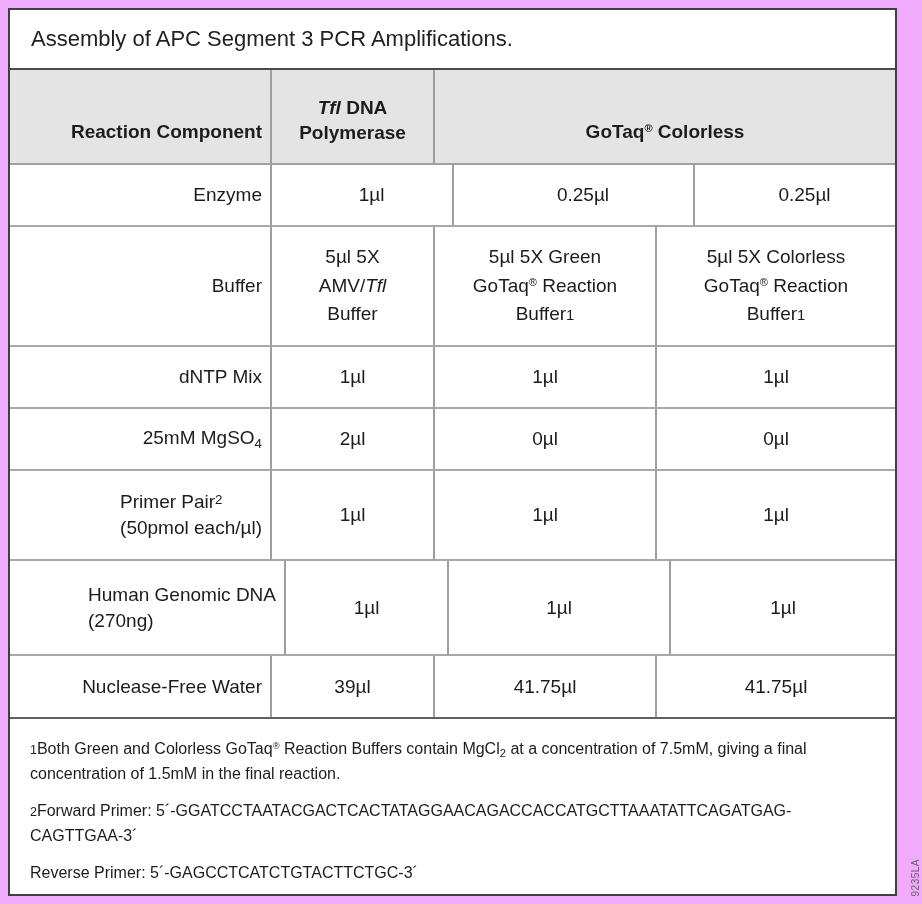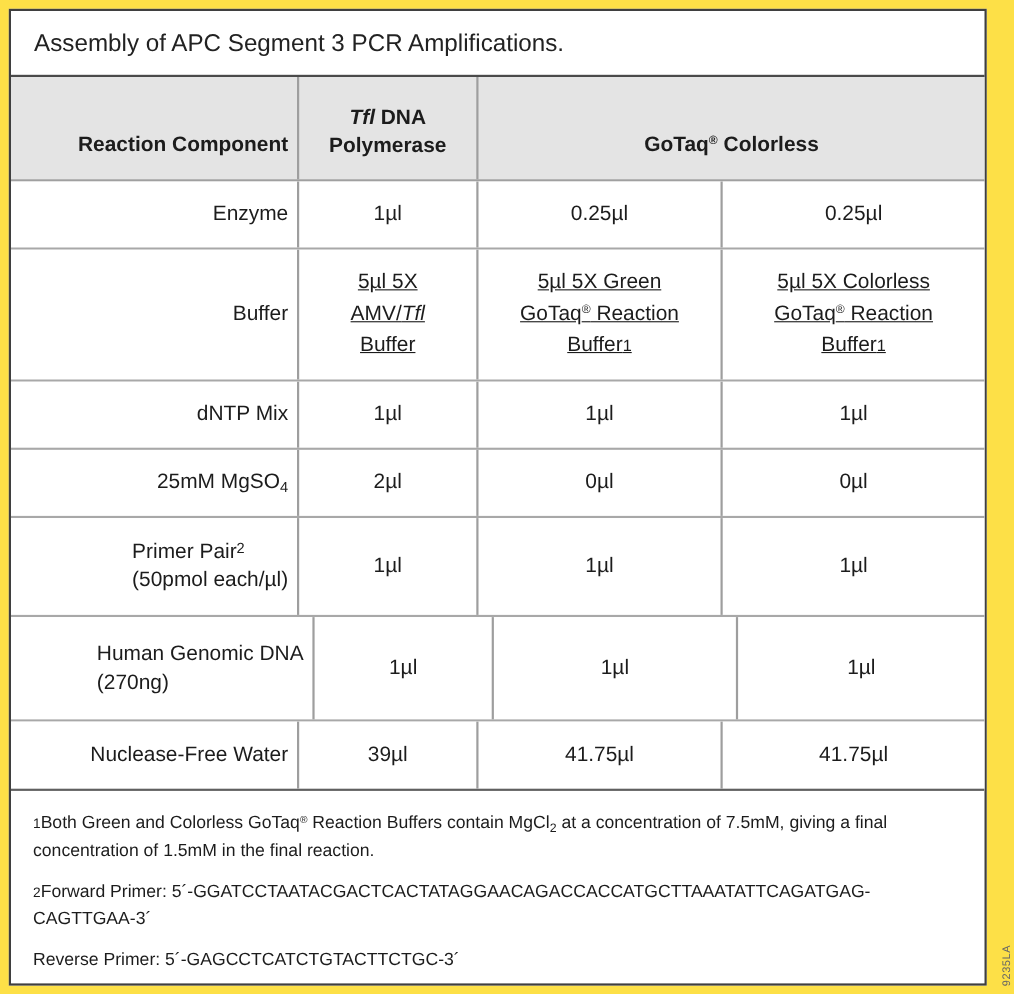--- a/index.html
+++ b/index.html
@@ -1,35 +1,35 @@
 <!DOCTYPE html>
 <html><head>
 <meta charset="utf-8">
 <style>
   html,body{margin:0;padding:0;background:#ffffff;}
   body{font-family:"Liberation Sans", sans-serif;color:#1c1c1c;}
-  .canvas{position:relative;width:922px;height:904px;background:#fde047;overflow:hidden;}
+  .canvas{position:relative;width:922px;height:904px;background:#f0abfc;overflow:hidden;}
   .frame{position:absolute;left:8px;top:8px;width:889px;height:888px;border:2px solid #3f3f3f;
          box-sizing:border-box;display:flex;flex-direction:column;background:#ffffff;}
   .title-bar{height:60px;box-sizing:border-box;border-bottom:2px solid #4a4a4a;
              display:flex;align-items:center;padding-left:21px;font-size:22px;color:#222;}
   .hdr-row{height:95px;box-sizing:border-box;background:#e4e4e4;border-bottom:2px solid #a0a0a0;
            display:flex;font-weight:bold;font-size:19px;}
   .row{box-sizing:border-box;display:flex;border-bottom:2px solid #a8a8a8;font-size:19px;background:#fff;}
-  .row-enzyme{height:62px;} .row-buffer{height:120px;} .row-dntp{height:62px;}
+  .row-enzyme{height:62px;gap:19px;} .row-buffer{height:120px;} .row-dntp{height:62px;}
   .row-mgso4{height:62px;}  .row-primer{height:90px;}  .row-dna{height:95px;padding-left:14px;}
   .row-water{height:63px;border-bottom:2px solid #606060;}
   .cell{box-sizing:border-box;display:flex;align-items:center;}
   .c1{width:262px;border-right:2px solid #9e9e9e;padding-left:20px;padding-right:8px;
       justify-content:flex-end;text-align:left;}
   .c2{width:163px;border-right:2px solid #9e9e9e;justify-content:center;text-align:center;}
   .c3{width:222px;border-right:2px solid #9e9e9e;justify-content:center;text-align:center;}
   .c4{flex:1;justify-content:center;text-align:center;}
   .hdr-row .cell{align-items:flex-end;padding-bottom:17px;line-height:1.45;}
-  .lines{line-height:1.5;text-decoration:underline;}
+  .lines{line-height:1.5;}
   .lh{line-height:1.35;}
   .reg{font-size:0.58em;vertical-align:0.55em;}
   .fnm{font-size:0.78em;}
   .supm{font-size:0.7em;position:relative;top:-0.33em;}
   .subm{font-size:0.7em;vertical-align:-0.28em;}
   .foot{flex:1;box-sizing:border-box;padding:6px 22px 0 20px;font-size:16px;line-height:1.55;}
   .foot p{margin:12px 0 0 0;}
   .vcode{position:absolute;right:1px;bottom:8px;writing-mode:vertical-rl;transform:rotate(180deg);
          font-size:10px;color:#666;letter-spacing:0.5px;}
   i{font-style:italic;}

